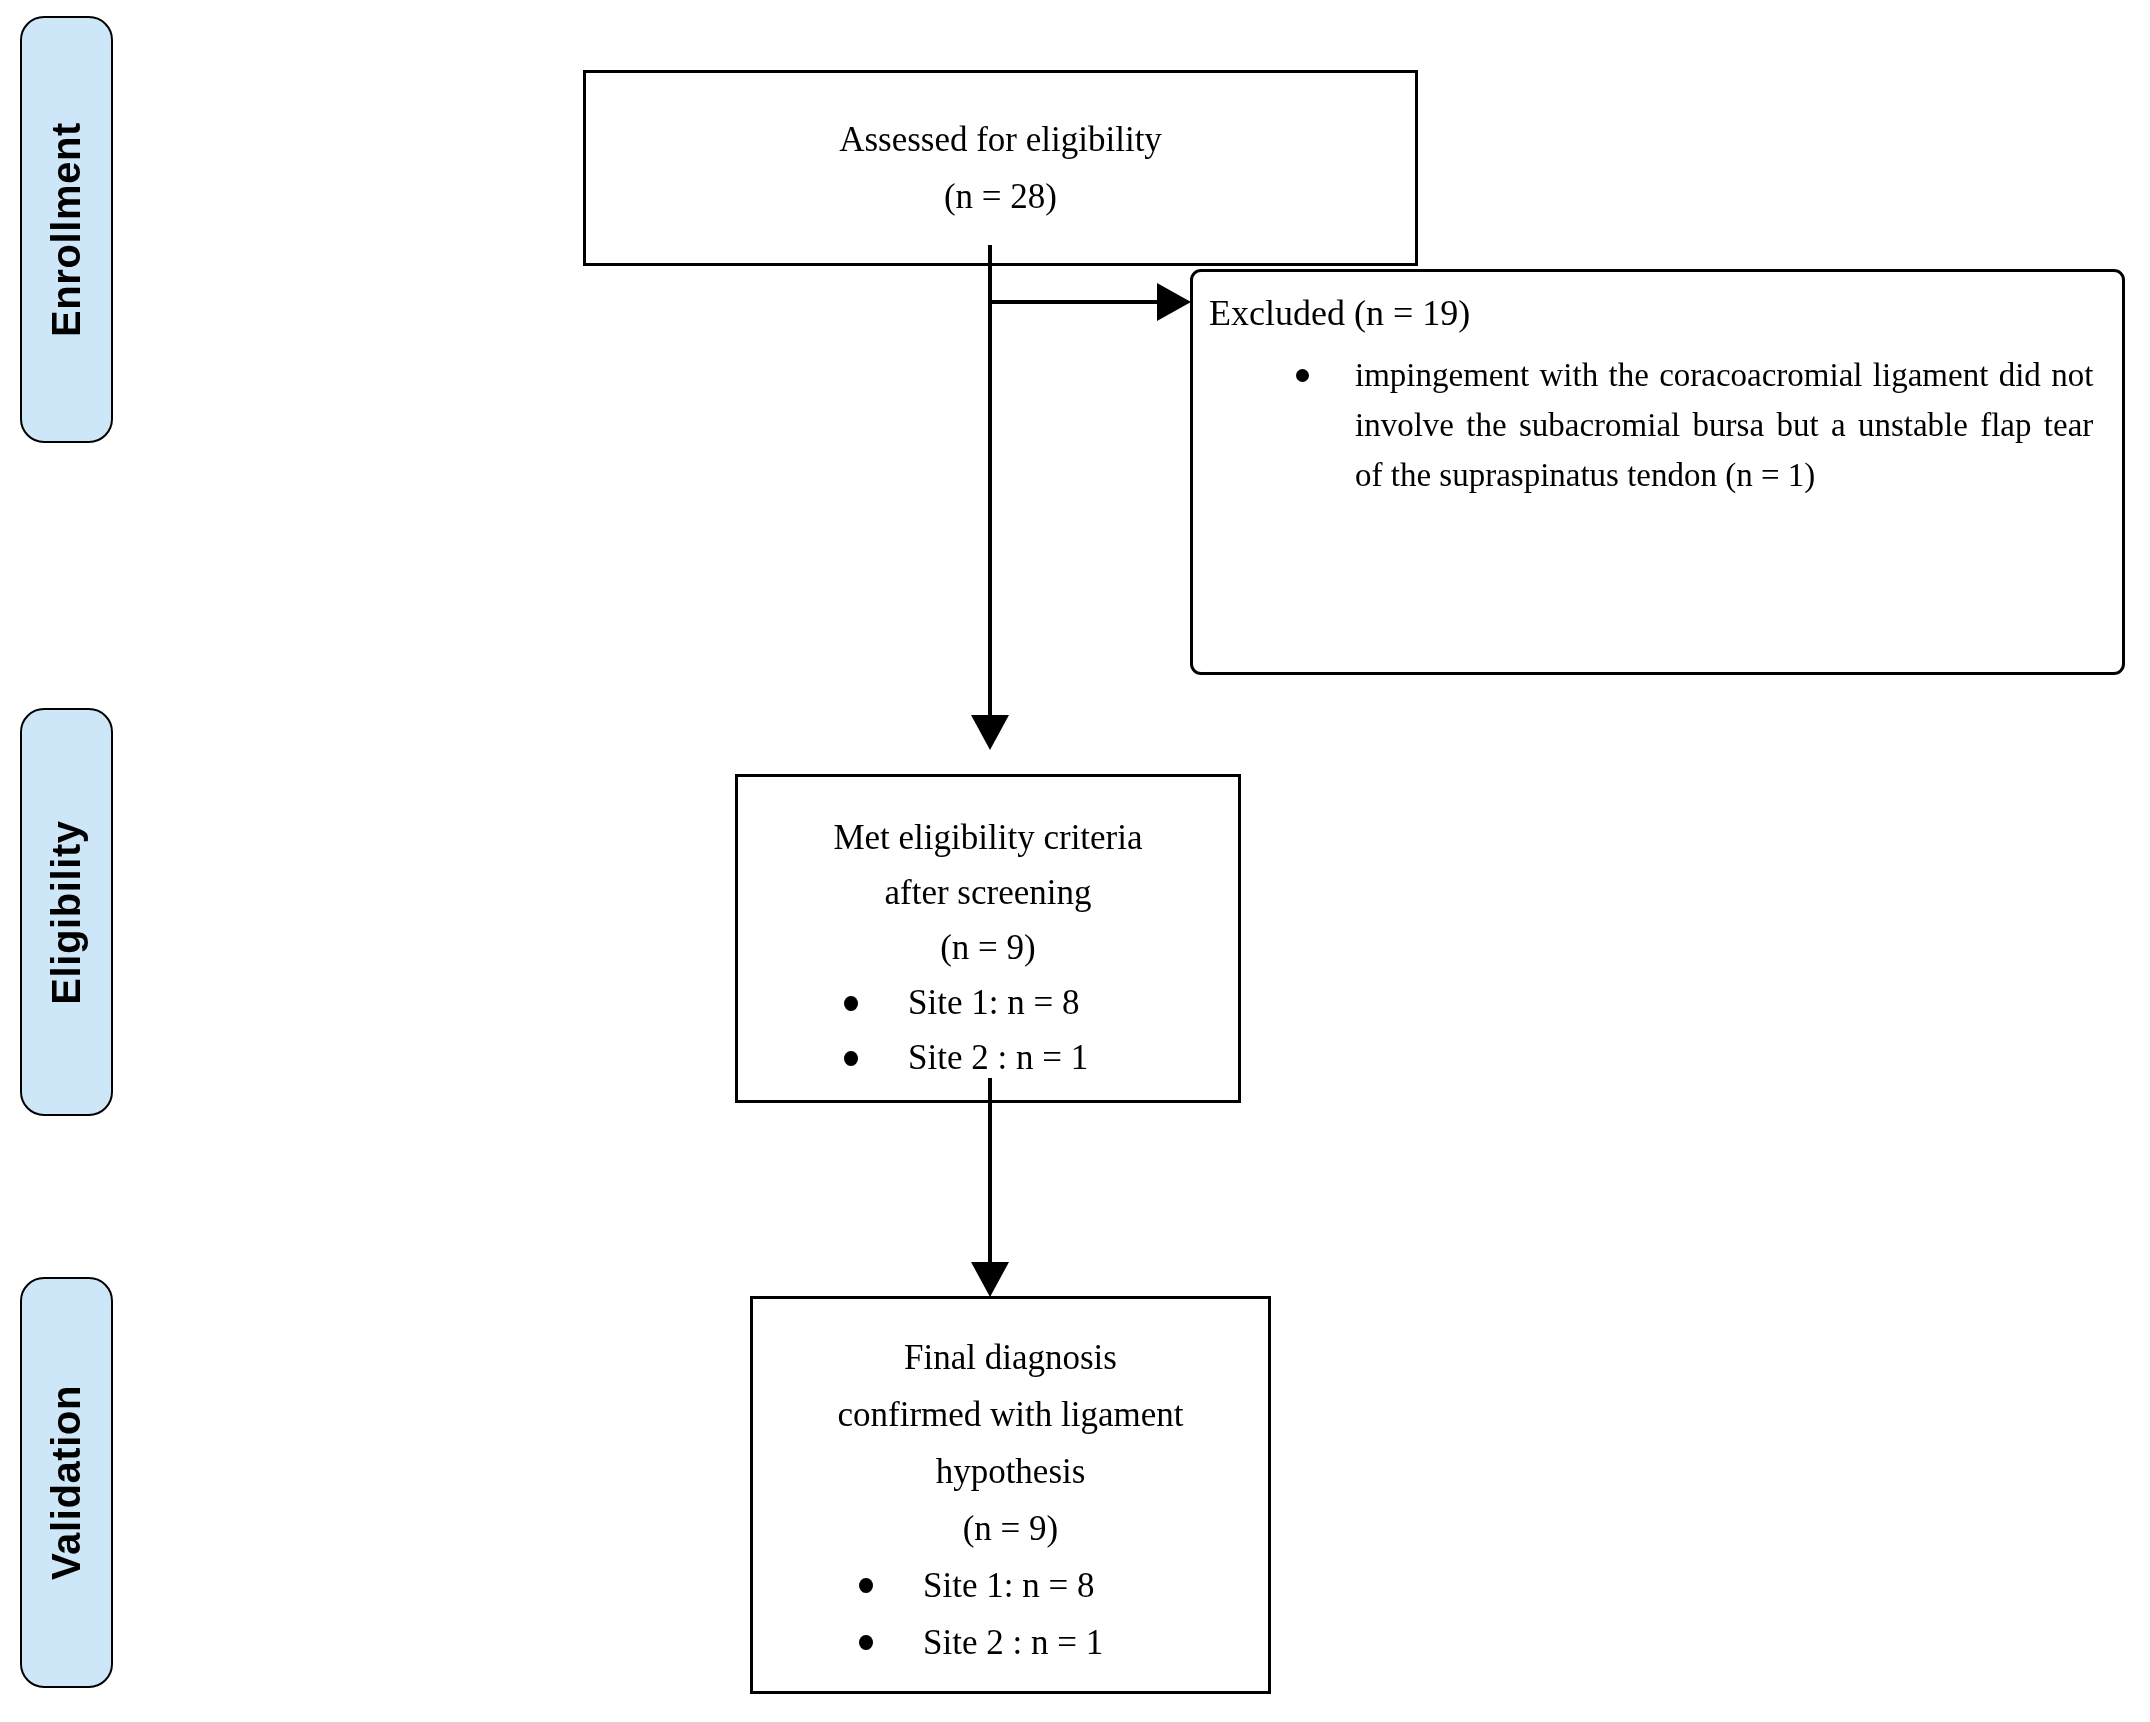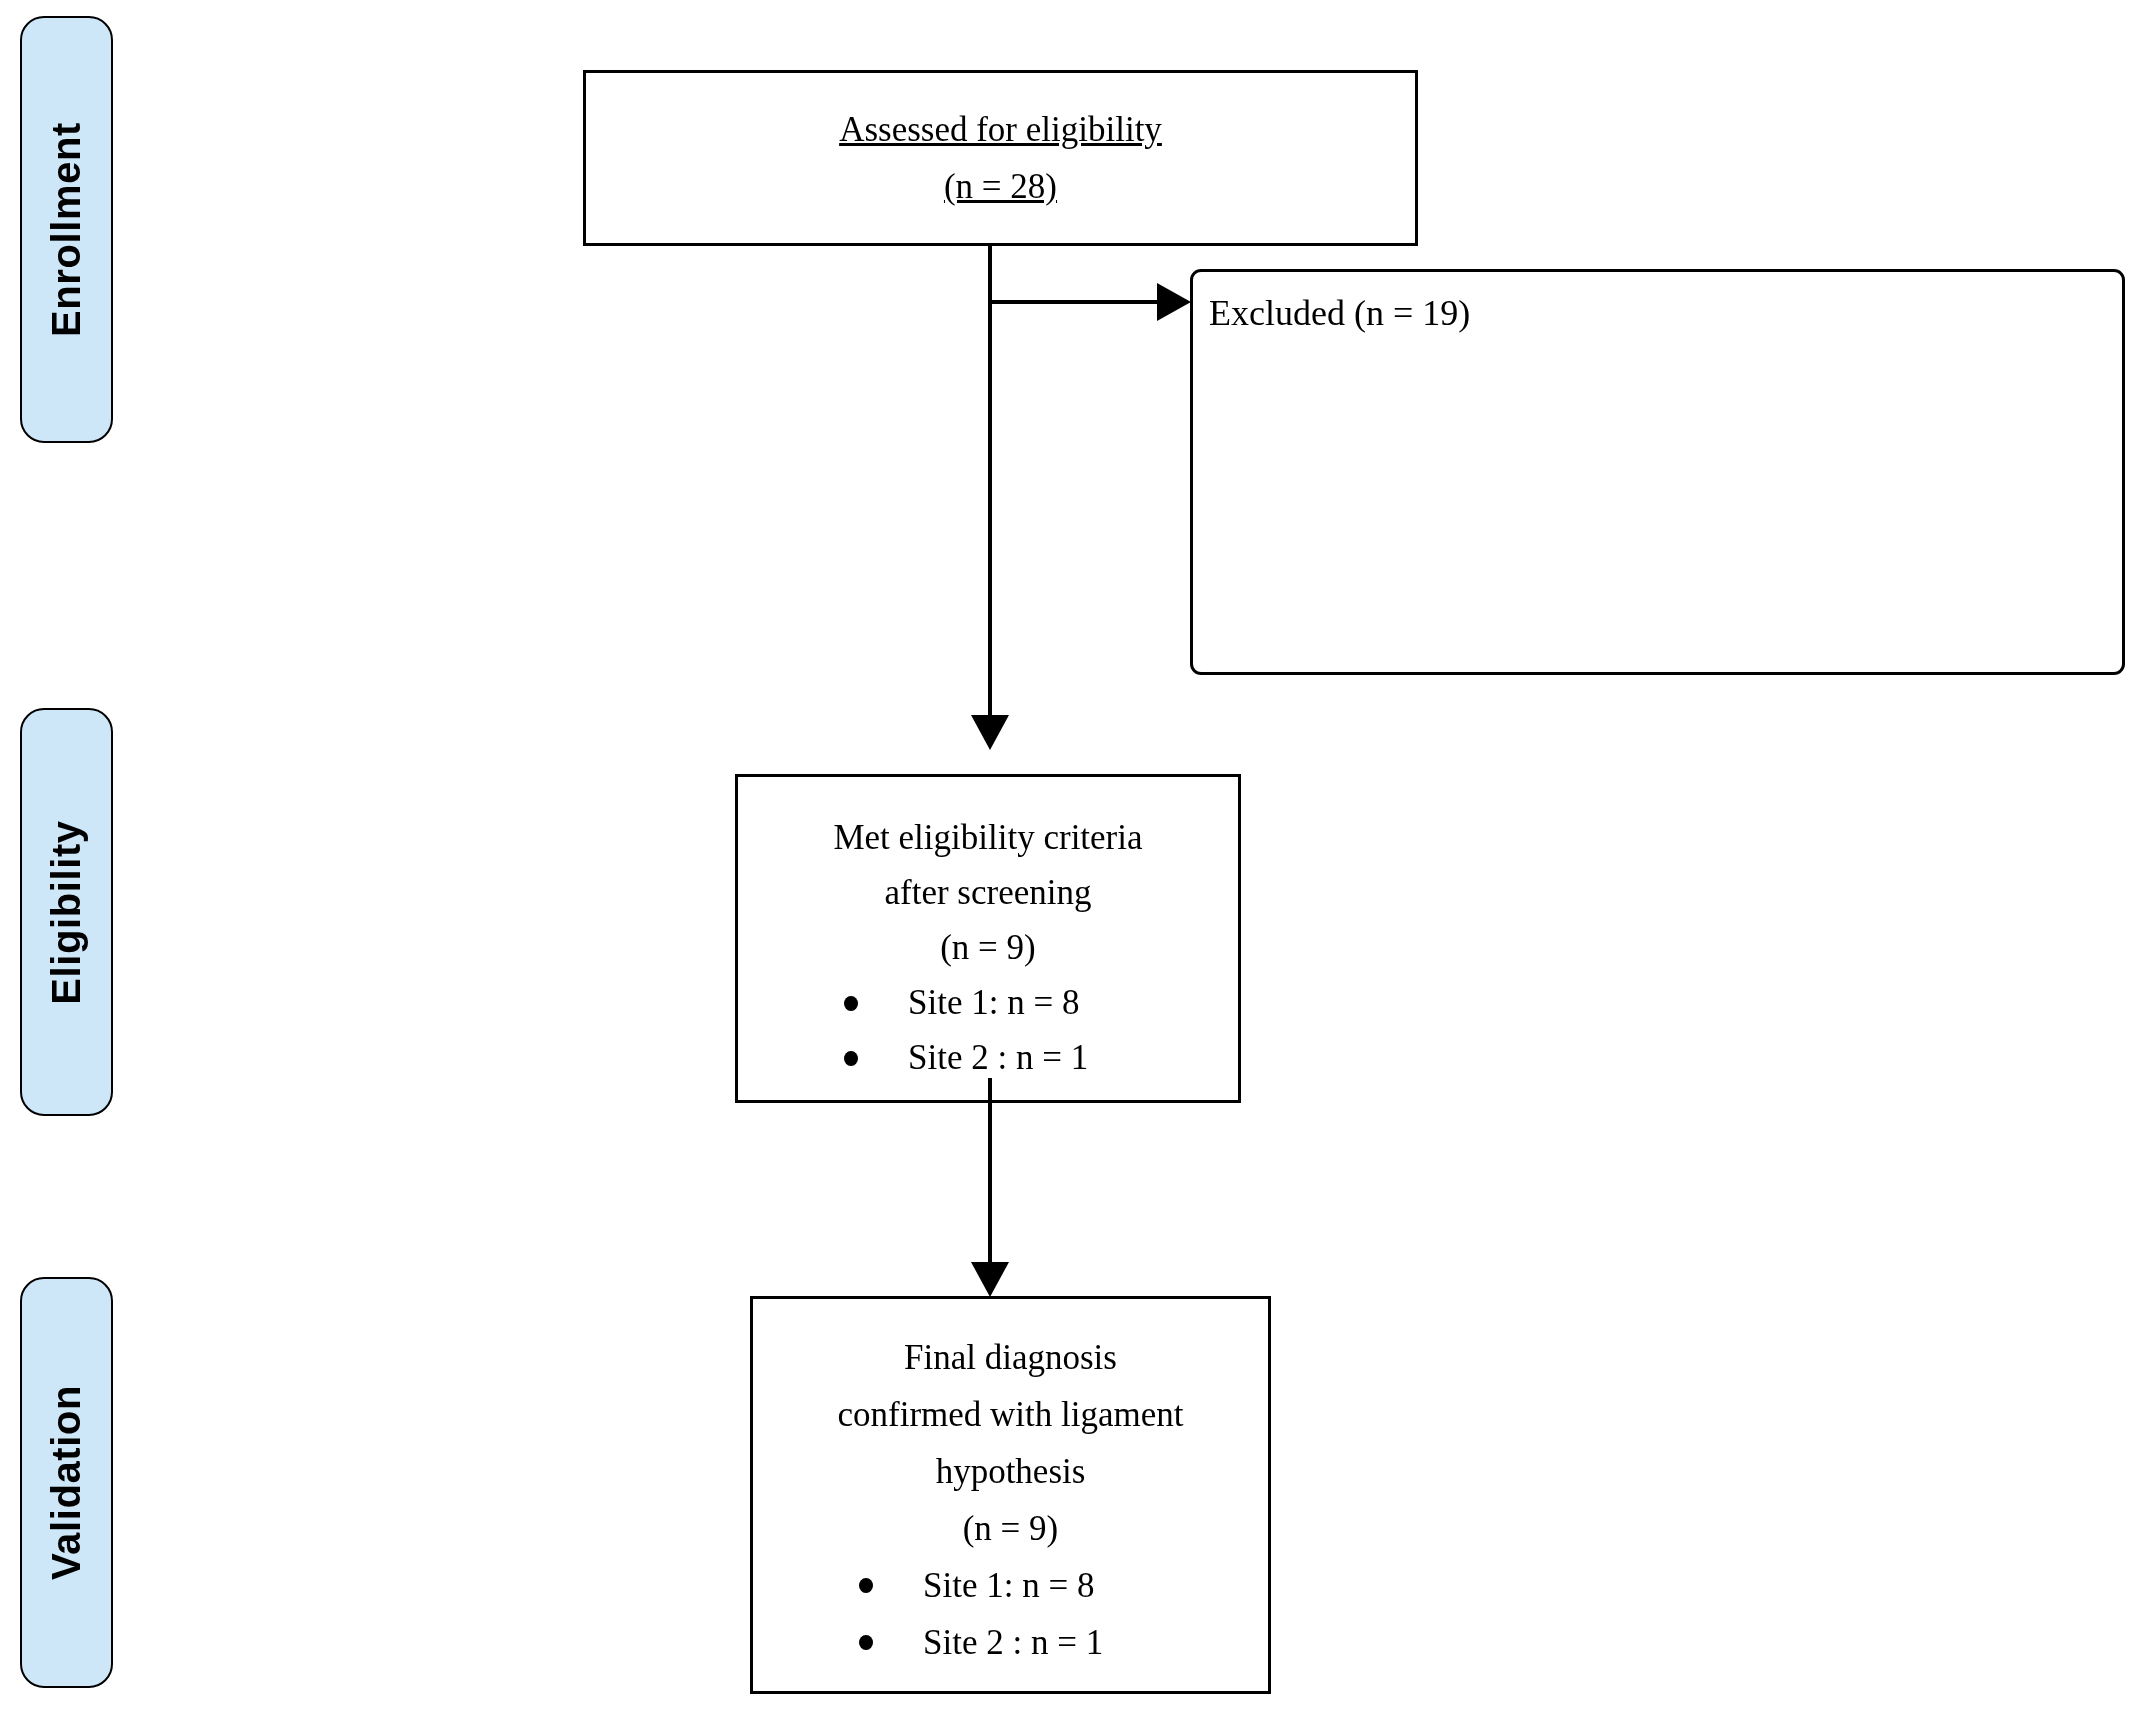--- a/index.html
+++ b/index.html
@@ -39,24 +39,24 @@
   #stage-validation  { top: 1277px; height: 411px; }
 
   
   .box {
     position: absolute;
     background: #fff;
     border: 3.4px solid #000;
     box-sizing: border-box;
   }
   #box-assessed {
-    left: 583px; top: 70px; width: 835px; height: 176px;
+    left: 583px; top: 70px; width: 835px; height: 196px;
     display: flex; flex-direction: column;
     align-items: center; justify-content: center;
-    font-size: 35px; line-height: 57px; text-align: center; text-decoration: underline;
+    font-size: 35px; line-height: 57px; text-align: center;
   }
   #box-excluded {
     left: 1190px; top: 269px; width: 935px; height: 406px;
     font-size: 33px;
     padding: 19.5px 23px 0 16px;
     border-radius: 11px;
   }
   #box-excluded .excluded-title {
     font-size: 36px;
     margin: 0 0 16px 0;
@@ -155,20 +155,21 @@
   </div>
 
   <div class="box center-lines" id="box-assessed">
     <div>Assessed for eligibility</div>
     <div>(n = 28)</div>
   </div>
 
   <div class="box" id="box-excluded">
     <div class="excluded-title">Excluded (n = 19)</div>
     <ul>
+      <li>impingement with the coracoacromial ligament did not involve the subacromial bursa but a unstable flap tear of the supraspinatus tendon (n = 1)</li>
     </ul>
   </div>
 
   <div class="box center-lines" id="box-met">
     <div>Met eligibility criteria</div>
     <div>after screening</div>
     <div>(n = 9)</div>
     <ul class="site-list">
       <li>Site 1: n = 8</li>
       <li>Site 2 : n = 1</li>

